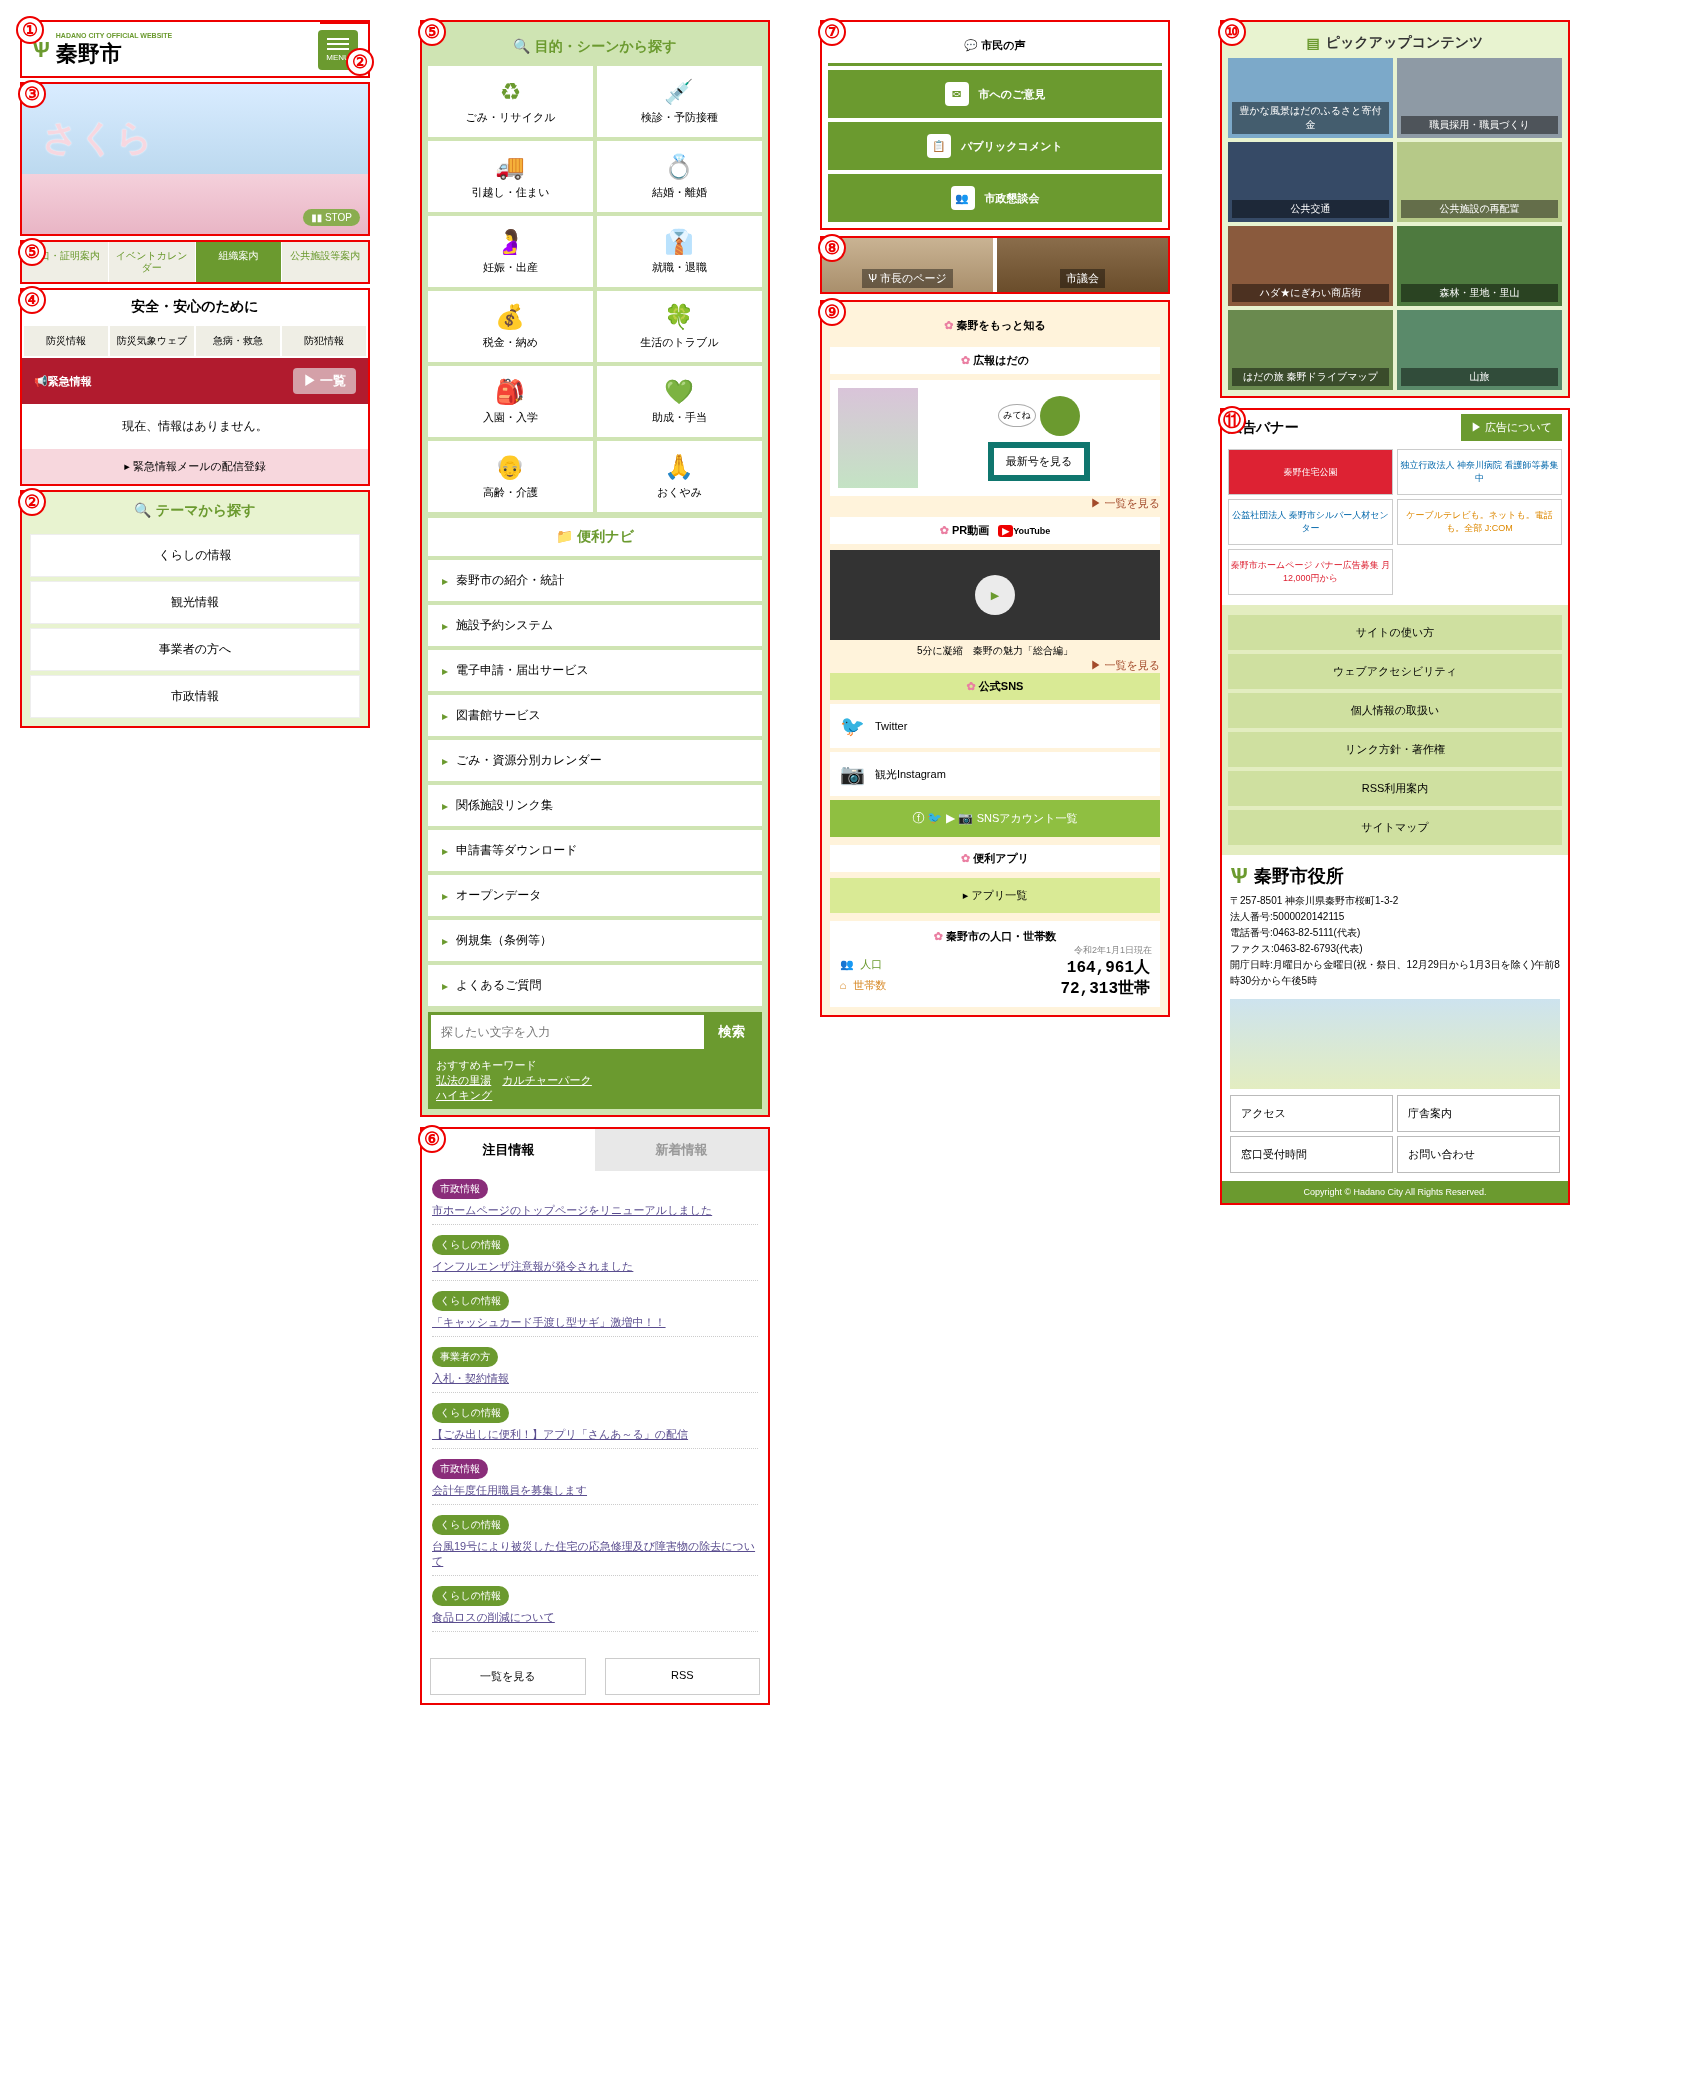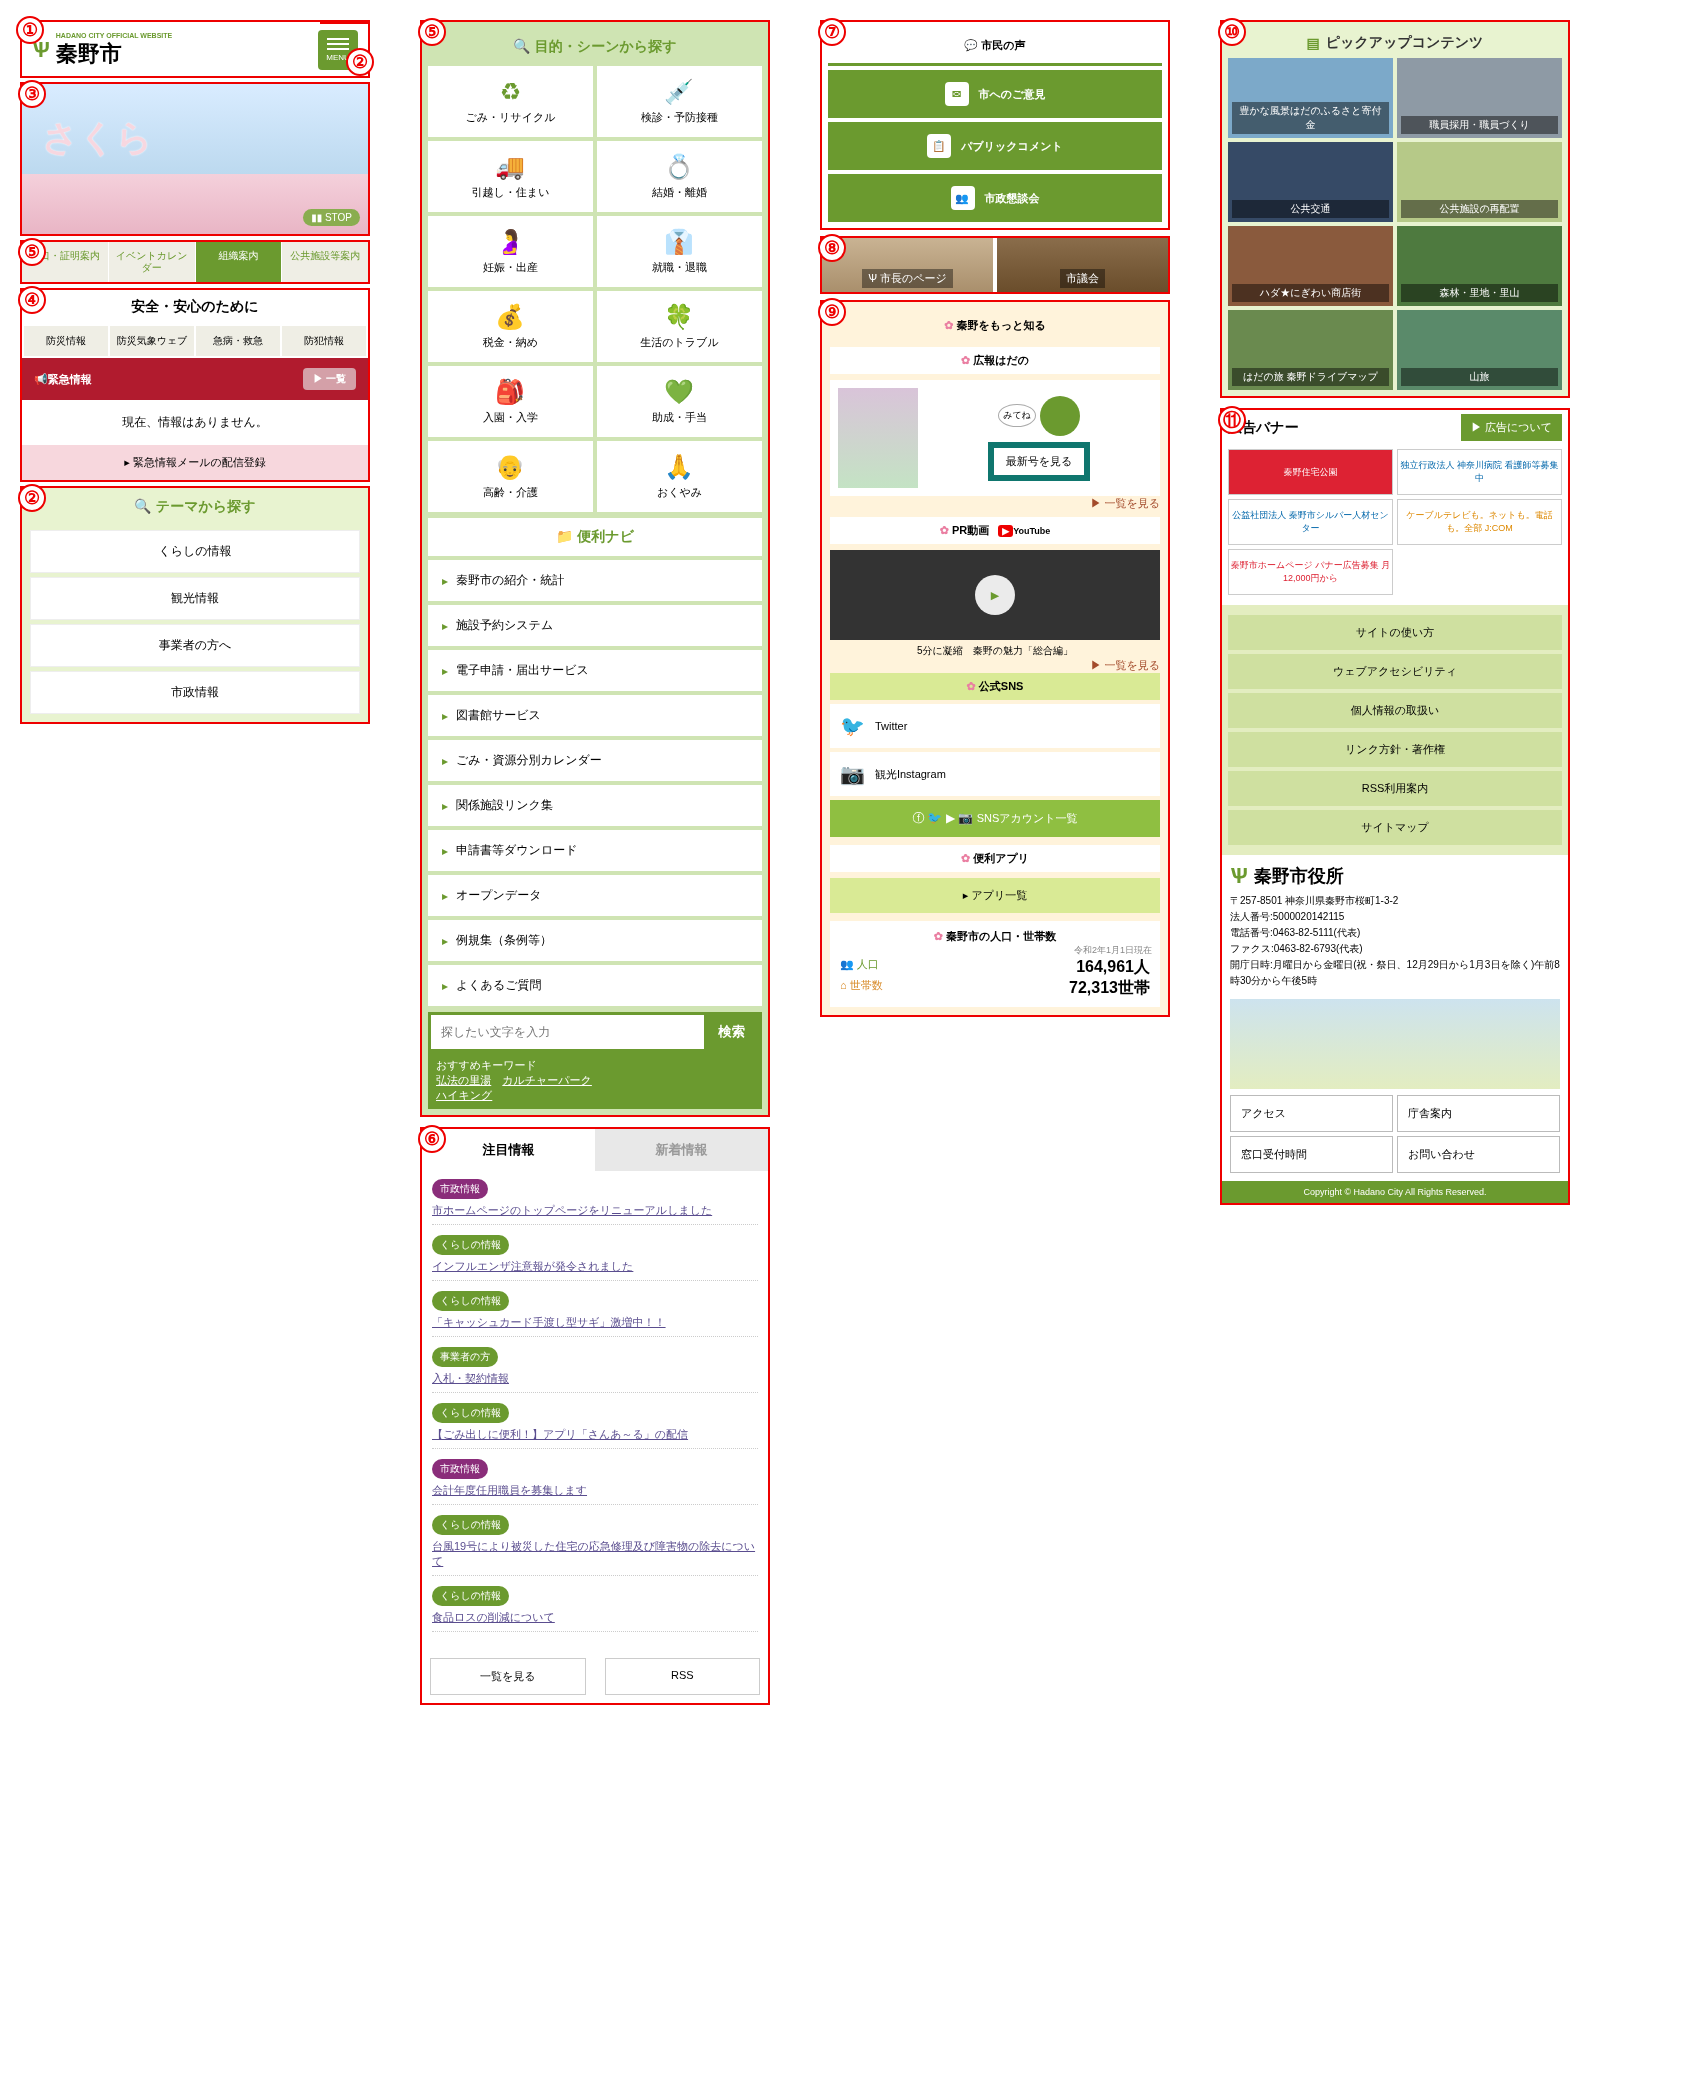--- a/index.html
+++ b/index.html
@@ -19,21 +19,21 @@
   .hero-trees { position: absolute; bottom: 0; left: 0; right: 0; height: 60px; background: linear-gradient(#f4d0db, #e9b5c5); }
   .stop-btn { position: absolute; bottom: 8px; right: 8px; background: #8aad4f; color: #fff; padding: 3px 8px; border-radius: 10px; font-size: 10px; }
   .tab-row { display: flex; gap: 1px; background: #fff; }
   .tab { flex: 1; text-align: center; padding: 8px 2px; font-size: 10px; line-height: 1.2; }
   .tab.gray { background: #efeee5; color: #6b9a2f; }
   .tab.active { background: #6b9a2f; color: #fff; }
   .sec-head { text-align: center; font-weight: bold; font-size: 14px; padding: 8px; }
   .btn-row { display: flex; gap: 2px; padding: 2px; }
   .gray-btn { flex: 1; background: #efeee5; text-align: center; padding: 8px 2px; font-size: 10px; }
   .red-bar { background: #b11b2e; color: #fff; display: flex; align-items: center; padding: 10px 12px; font-weight: bold; }
-  .red-bar .arrow-btn { margin-left: auto; background: #d4a0a8; padding: 4px 10px; border-radius: 4px; font-size: 10px; }
+  .red-bar .arrow-btn { margin-left: auto; background: #d4a0a8; padding: 4px 10px; border-radius: 4px; font-size: 13px; }
   .pink-box { background: #fff; padding: 14px; font-size: 12px; text-align: center; }
   .pink-link { background: #f7d7dd; padding: 10px; text-align: center; font-size: 11px; }
   .sec-title-green { text-align: center; padding: 10px; font-weight: bold; font-size: 14px; color: #6b9a2f; }
   .white-btn { background: #fff; border: 1px solid #eee; margin: 4px 8px; padding: 12px; text-align: center; font-size: 12px; }
   .green-panel { background: #cfe4b3; padding: 6px; }
   .green-panel .sec-title-green { background: transparent; }
   .icon-grid { display: grid; grid-template-columns: 1fr 1fr; gap: 4px; }
   .icon-card { background: #fff; text-align: center; padding: 12px 4px; }
   .icon-card .ic { font-size: 24px; color: #6b9a2f; display: block; margin-bottom: 4px; }
   .list-row { background: #fff; padding: 12px 14px; font-size: 12px; margin-top: 4px; display: flex; align-items: center; gap: 8px; }
@@ -68,21 +68,21 @@
   .koho-btn { flex: 1; display: flex; flex-direction: column; justify-content: center; align-items: center; gap: 6px; }
   .green-face { width: 40px; height: 40px; background: #6b9a2f; border-radius: 50%; }
   .small-btn { border: 6px solid #0f766e; background: #fff; padding: 6px 12px; font-size: 11px; }
   .more-link { text-align: right; font-size: 11px; color: #a34b2b; }
   .youtube-badge { display: inline-block; background: #e00; color: #fff; font-size: 9px; padding: 1px 4px; border-radius: 3px; margin-left: 6px; }
   .vid-box { background: #333; height: 90px; display: flex; align-items: center; justify-content: center; margin: 4px 0; }
   .play-circle { width: 40px; height: 40px; background: rgba(255,255,255,.9); border-radius: 50%; display: flex; align-items: center; justify-content: center; color: #6b9a2f; }
   .sns-head { background: #d9ea95; padding: 6px; text-align: center; font-weight: bold; }
   .sns-btn { background: #fff; display: flex; align-items: center; gap: 10px; padding: 10px; margin: 4px 0; }
   .sns-all { background: #8fbf41; color: #fff; padding: 10px; text-align: center; }
-  .pop-row { display: flex; gap: 10px; padding: 0 2px; text-align: right; }
+  .pop-row { display: flex; gap: 10px; padding: 0 2px; text-align: right; font-family: Liberation Mono, monospace; }
   .pop-num { text-align: right; font-size: 16px; font-weight: bold; flex: 1; }
   .pick-panel { background: #e8f3d0; padding: 6px; }
   .pick-head { display: flex; align-items: center; justify-content: center; gap: 6px; font-weight: bold; padding: 6px; font-size: 14px; color: #333; }
   .pick-grid { display: grid; grid-template-columns: 1fr 1fr; gap: 4px; }
   .pick-tile { height: 80px; display: flex; align-items: flex-end; padding: 4px; color: #fff; font-size: 10px; text-align: center; justify-content: center; }
   .ad-row { padding: 4px 6px; display: flex; align-items: center; justify-content: space-between; }
   .go-btn { background: #6b9a2f; color: #fff; padding: 6px 10px; font-size: 11px; }
   .banner-grid { display: grid; grid-template-columns: 1fr 1fr; gap: 4px; padding: 4px 6px; }
   .bn { height: 46px; border: 1px solid #ccc; display: flex; align-items: center; justify-content: center; font-size: 9px; text-align: center; }
   .site-links { background: #e3edc0; padding: 6px; }

